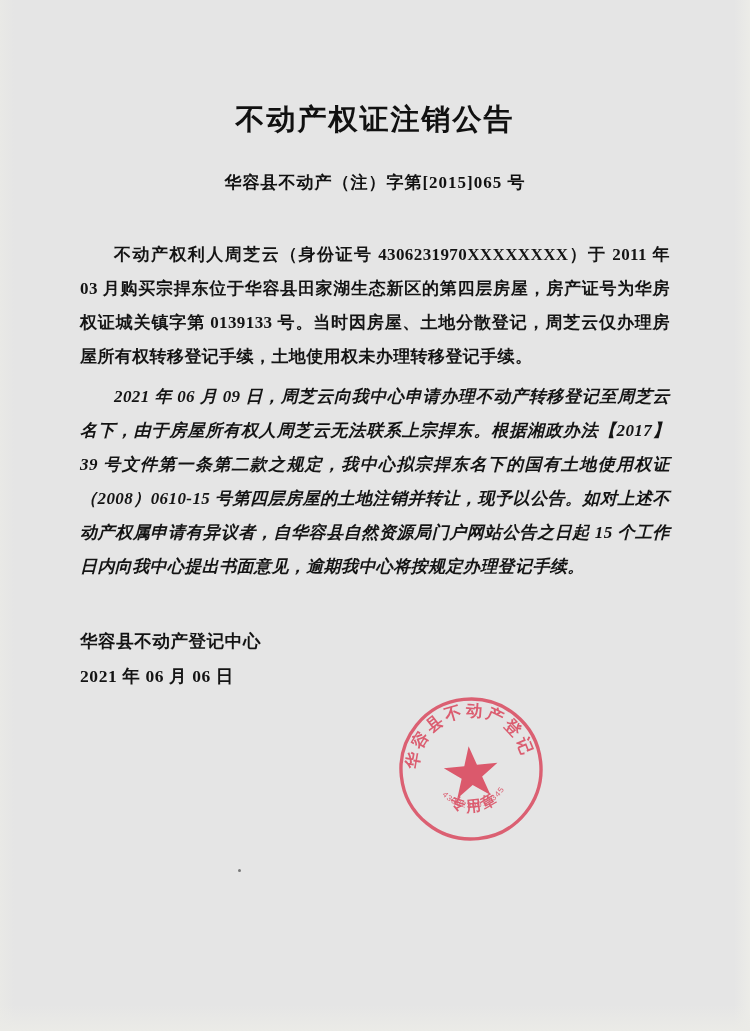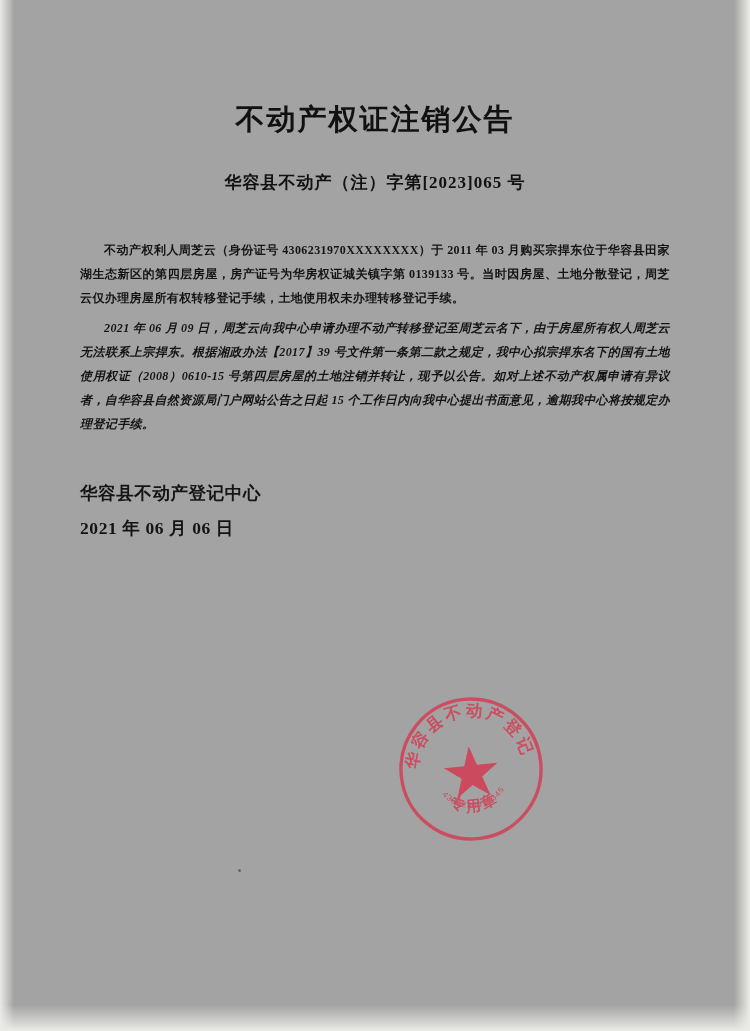--- a/index.html
+++ b/index.html
@@ -11,21 +11,21 @@
     height: 1031px;
     background: #ffffff;
     font-family: "Liberation Serif", "DejaVu Serif", serif;
     color: #1a1a1a;
     overflow: hidden;
     position: relative;
   }
   .page {
     position: absolute;
     inset: 0;
-    background: #a3a3a3;
+    background: #e5e5e5;
   }
   
   .scan-edge-left {
     position: absolute;
     left: 0; top: 0; bottom: 0; width: 14px;
     background: linear-gradient(to right, #e9e9e6, rgba(255,255,255,0));
     pointer-events: none;
   }
   .scan-edge-right {
     position: absolute;
@@ -69,21 +69,21 @@
     letter-spacing: 1px;
     color: #111;
   }
 
   .body-block {
     margin-top: 44px;
   }
 
   .para {
     margin: 0 0 4px 0;
-    font-size: 12px;
+    font-size: 17px;
     line-height: 2.0;
     text-align: justify;
     text-justify: inter-ideograph;
     text-indent: 2em;
     letter-spacing: 0.4px;
     font-weight: 600;
     color: #141414;
   }
   .para + .para {
     margin-top: 6px;
@@ -135,21 +135,21 @@
 <div class="page">
 
   <div class="scan-edge-left"></div>
   <div class="scan-edge-right"></div>
   <div class="scan-edge-bottom"></div>
 
   <div class="doc">
 
     <h1 class="doc-title">不动产权证注销公告</h1>
 
-    <div class="doc-subtitle">华容县不动产（注）字第[2023]065 号</div>
+    <div class="doc-subtitle">华容县不动产（注）字第[2015]065 号</div>
 
     <div class="body-block">
       <p class="para">不动产权利人周芝云（身份证号 4306231970XXXXXXXX）于 2011 年 03 月购买宗捍东位于华容县田家湖生态新区的第四层房屋，房产证号为华房权证城关镇字第 0139133 号。当时因房屋、土地分散登记，周芝云仅办理房屋所有权转移登记手续，土地使用权未办理转移登记手续。</p>
       <p class="para">2021 年 06 月 09 日，周芝云向我中心申请办理不动产转移登记至周芝云名下，由于房屋所有权人周芝云无法联系上宗捍东。根据湘政办法【2017】39 号文件第一条第二款之规定，我中心拟宗捍东名下的国有土地使用权证（2008）0610-15 号第四层房屋的土地注销并转让，现予以公告。如对上述不动产权属申请有异议者，自华容县自然资源局门户网站公告之日起 15 个工作日内向我中心提出书面意见，逾期我中心将按规定办理登记手续。</p>
     </div>
 
     <div class="signature">
       <div class="sig-line">华容县不动产登记中心</div>
       <div class="sig-line">2021 年 06 月 06 日</div>
     </div>

